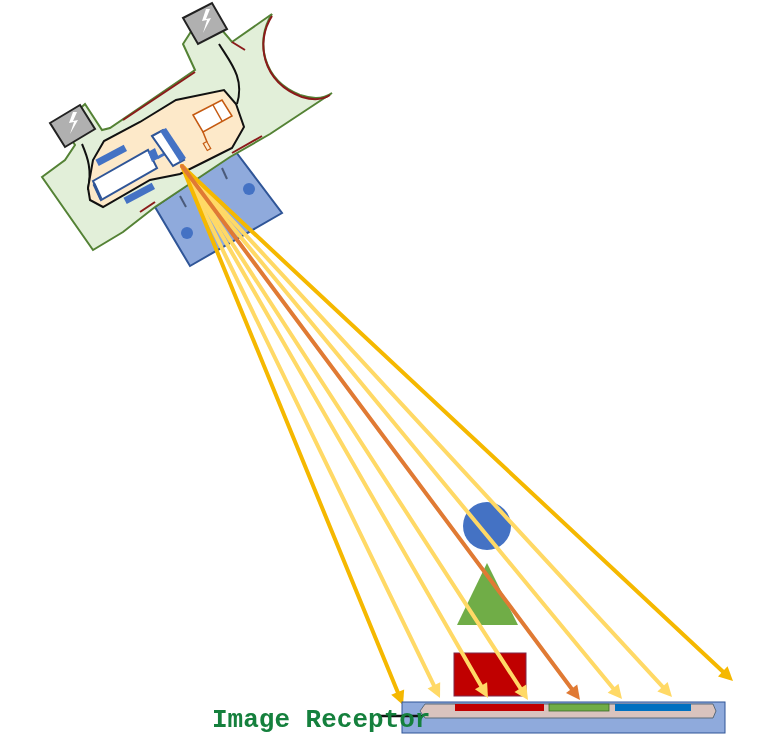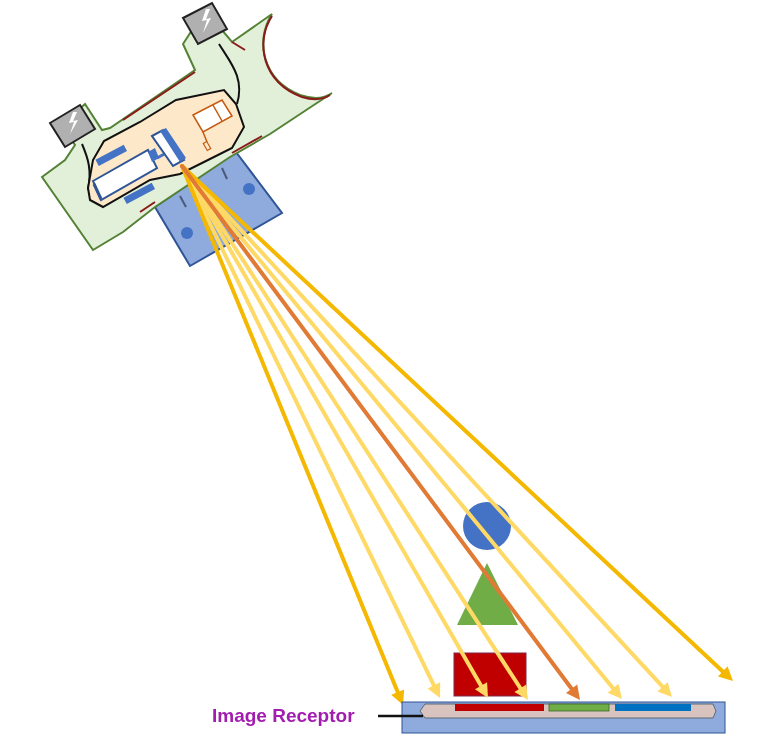--- a/index.html
+++ b/index.html
@@ -1,20 +1,20 @@
 <!DOCTYPE html>
 <html><head>
 <meta charset="utf-8">
 <style>
   html, body { margin: 0; padding: 0; background: #ffffff; }
   body { width: 768px; height: 739px; position: relative; overflow: hidden; font-family: "Liberation Sans", sans-serif; }
   #diagram { position: absolute; left: 0; top: 0; width: 768px; height: 739px; }
   .receptor-label {
     position: absolute; left: 212px; top: 705px;
-    font-family: Liberation Sans, sans-serif; font-weight: bold; font-size: 19px; color: #a21caf;
+    font-family: Liberation Mono, monospace; font-weight: bold; font-size: 26px; color: #15803d;
     white-space: nowrap;
   }
 </style>
 </head>
 <body>
 
 <svg id="diagram" viewBox="0 0 768 739" xmlns="http://www.w3.org/2000/svg">
   <defs>
     <marker id="ah-primary" markerWidth="6" markerHeight="6" refX="4" refY="3" orient="auto" markerUnits="strokeWidth">
       <path d="M0,0 L6,3 L0,6 Z" fill="#f5b800"></path>

